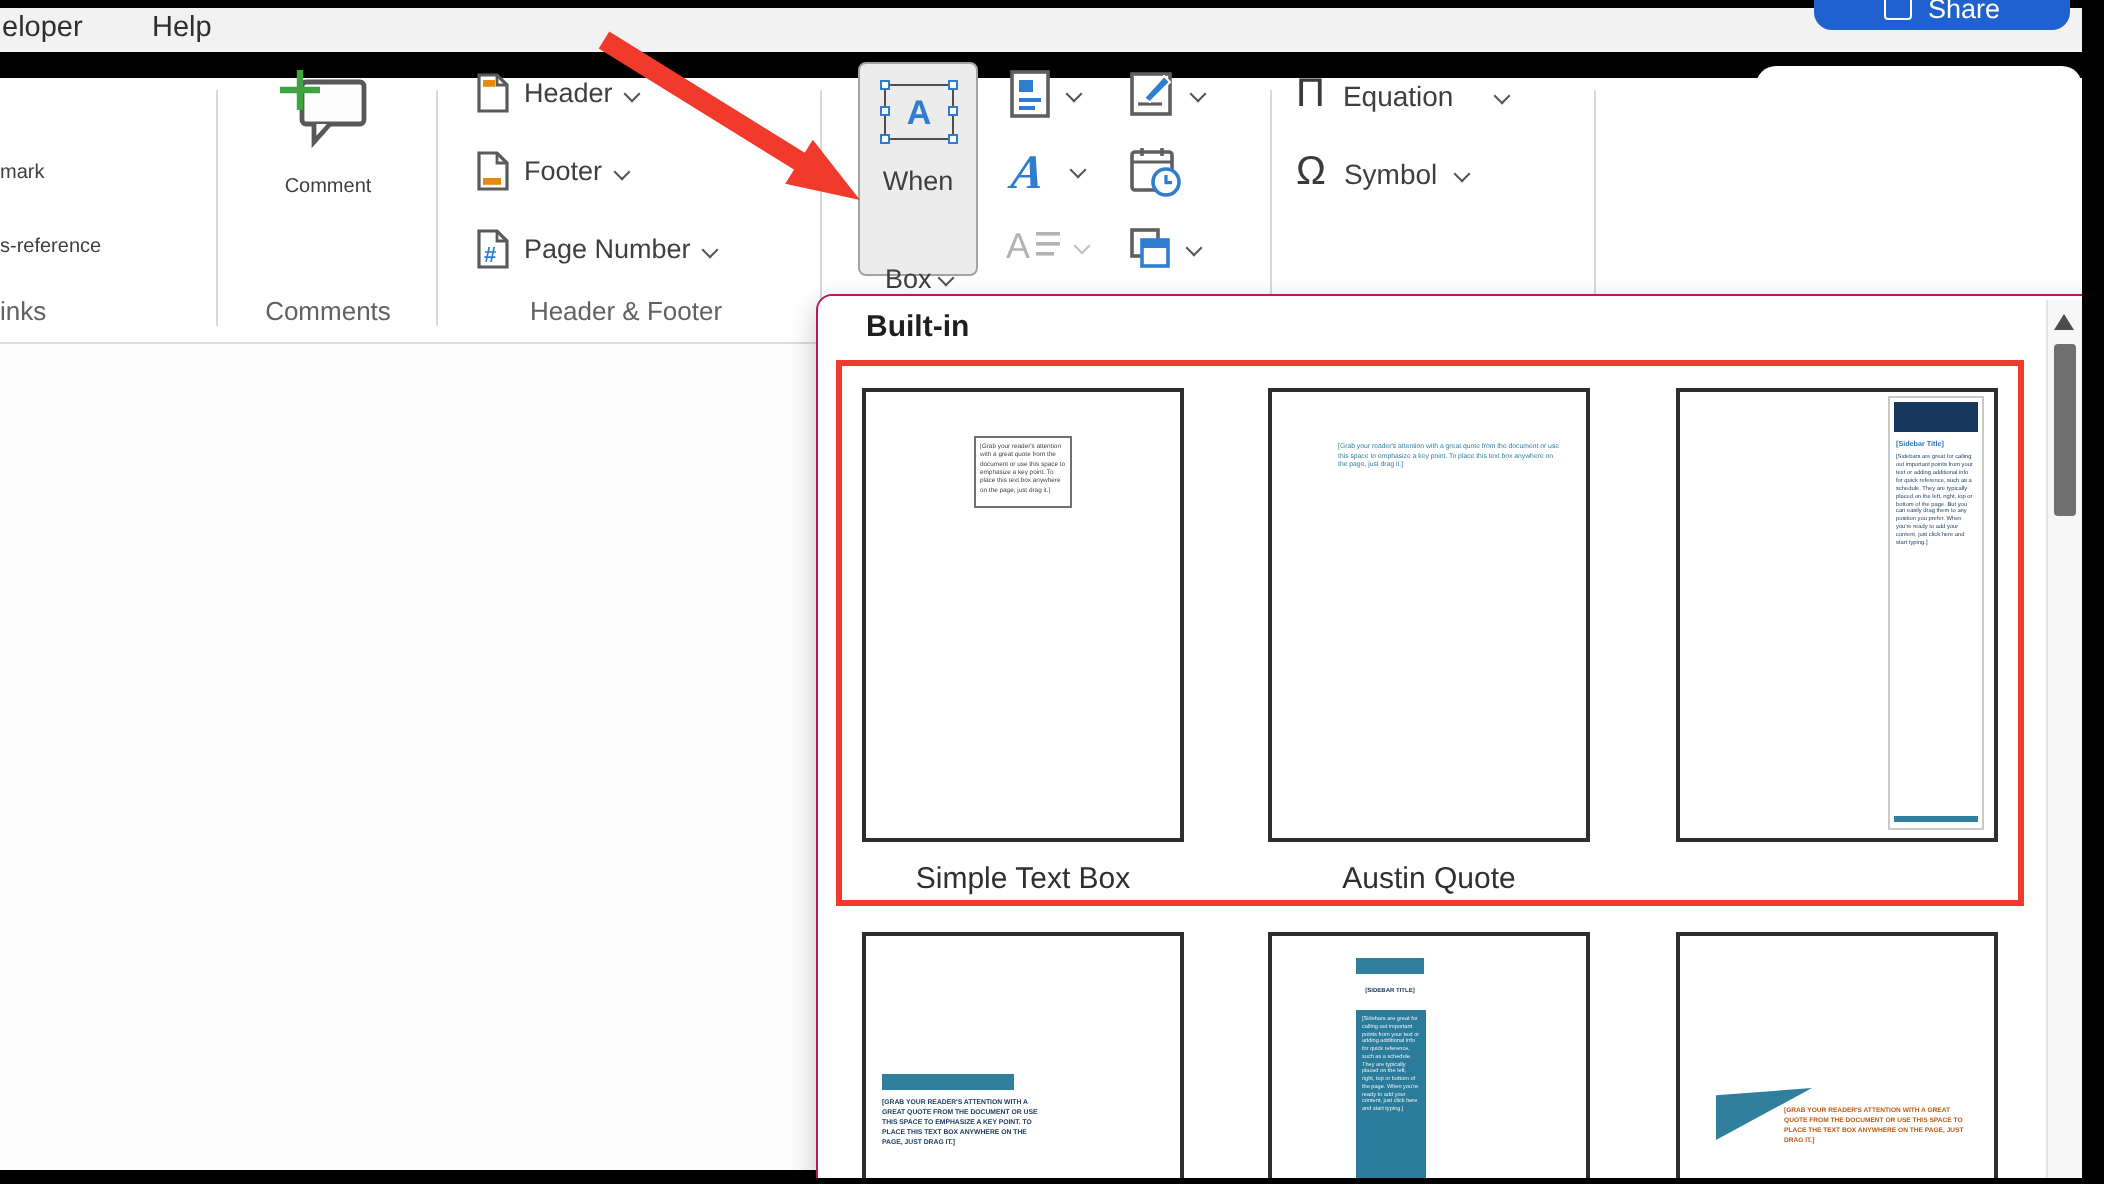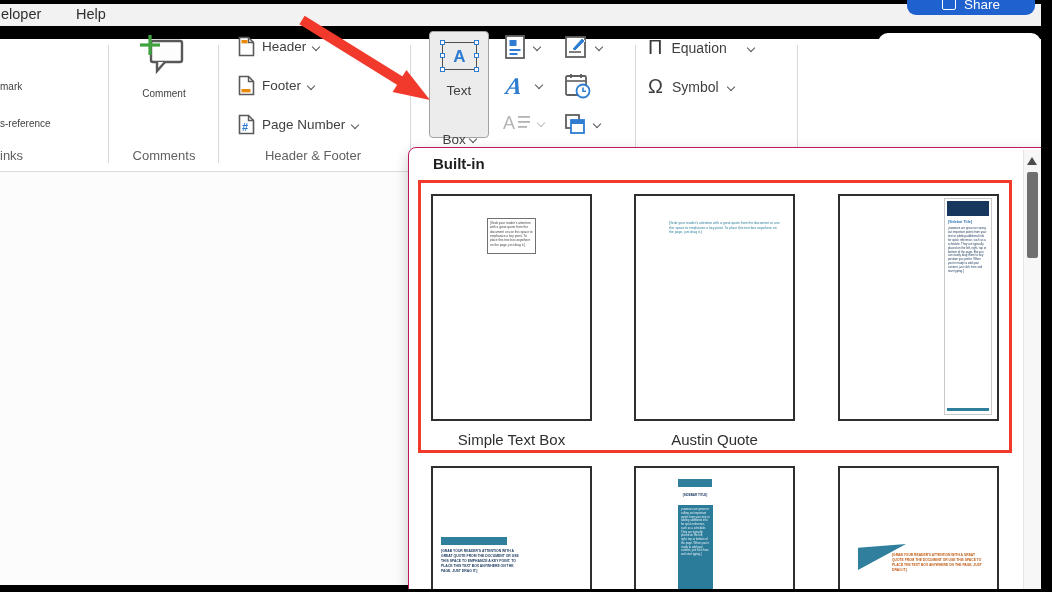--- a/index.html
+++ b/index.html
@@ -137,21 +137,21 @@
   <div class="tbbtn">
     <div class="tbicon">
       <span class="tbA">A</span>
       <span class="hdl" style="left:-3px;top:-3px;"></span>
       <span class="hdl" style="right:-3px;top:-3px;"></span>
       <span class="hdl" style="left:-3px;bottom:-3px;"></span>
       <span class="hdl" style="right:-3px;bottom:-3px;"></span>
       <span class="hdl" style="left:-3px;top:10px;"></span>
       <span class="hdl" style="right:-3px;top:10px;"></span>
     </div>
-    <div class="tblbl" style="top:51px;">Text</div>
+    <div class="tblbl" style="top:51px;">When</div>
     <div class="tblbl" style="top:70px;margin-top:30px;">
       <span>Box</span> <span class="chev"></span>
     </div>
   </div>
 
   <div class="rowbtn" style="left:503px;top:34px;">
     <svg width="24" height="26" viewBox="0 0 24 26">
       <rect x="3" y="2" width="18" height="22" fill="#fff" stroke="#5f5f5f" stroke-width="1.8"></rect>
       <rect x="6.5" y="6" width="7" height="6" fill="#2e7dd1"></rect>
       <rect x="6.5" y="15" width="11" height="2" fill="#2e7dd1"></rect>

